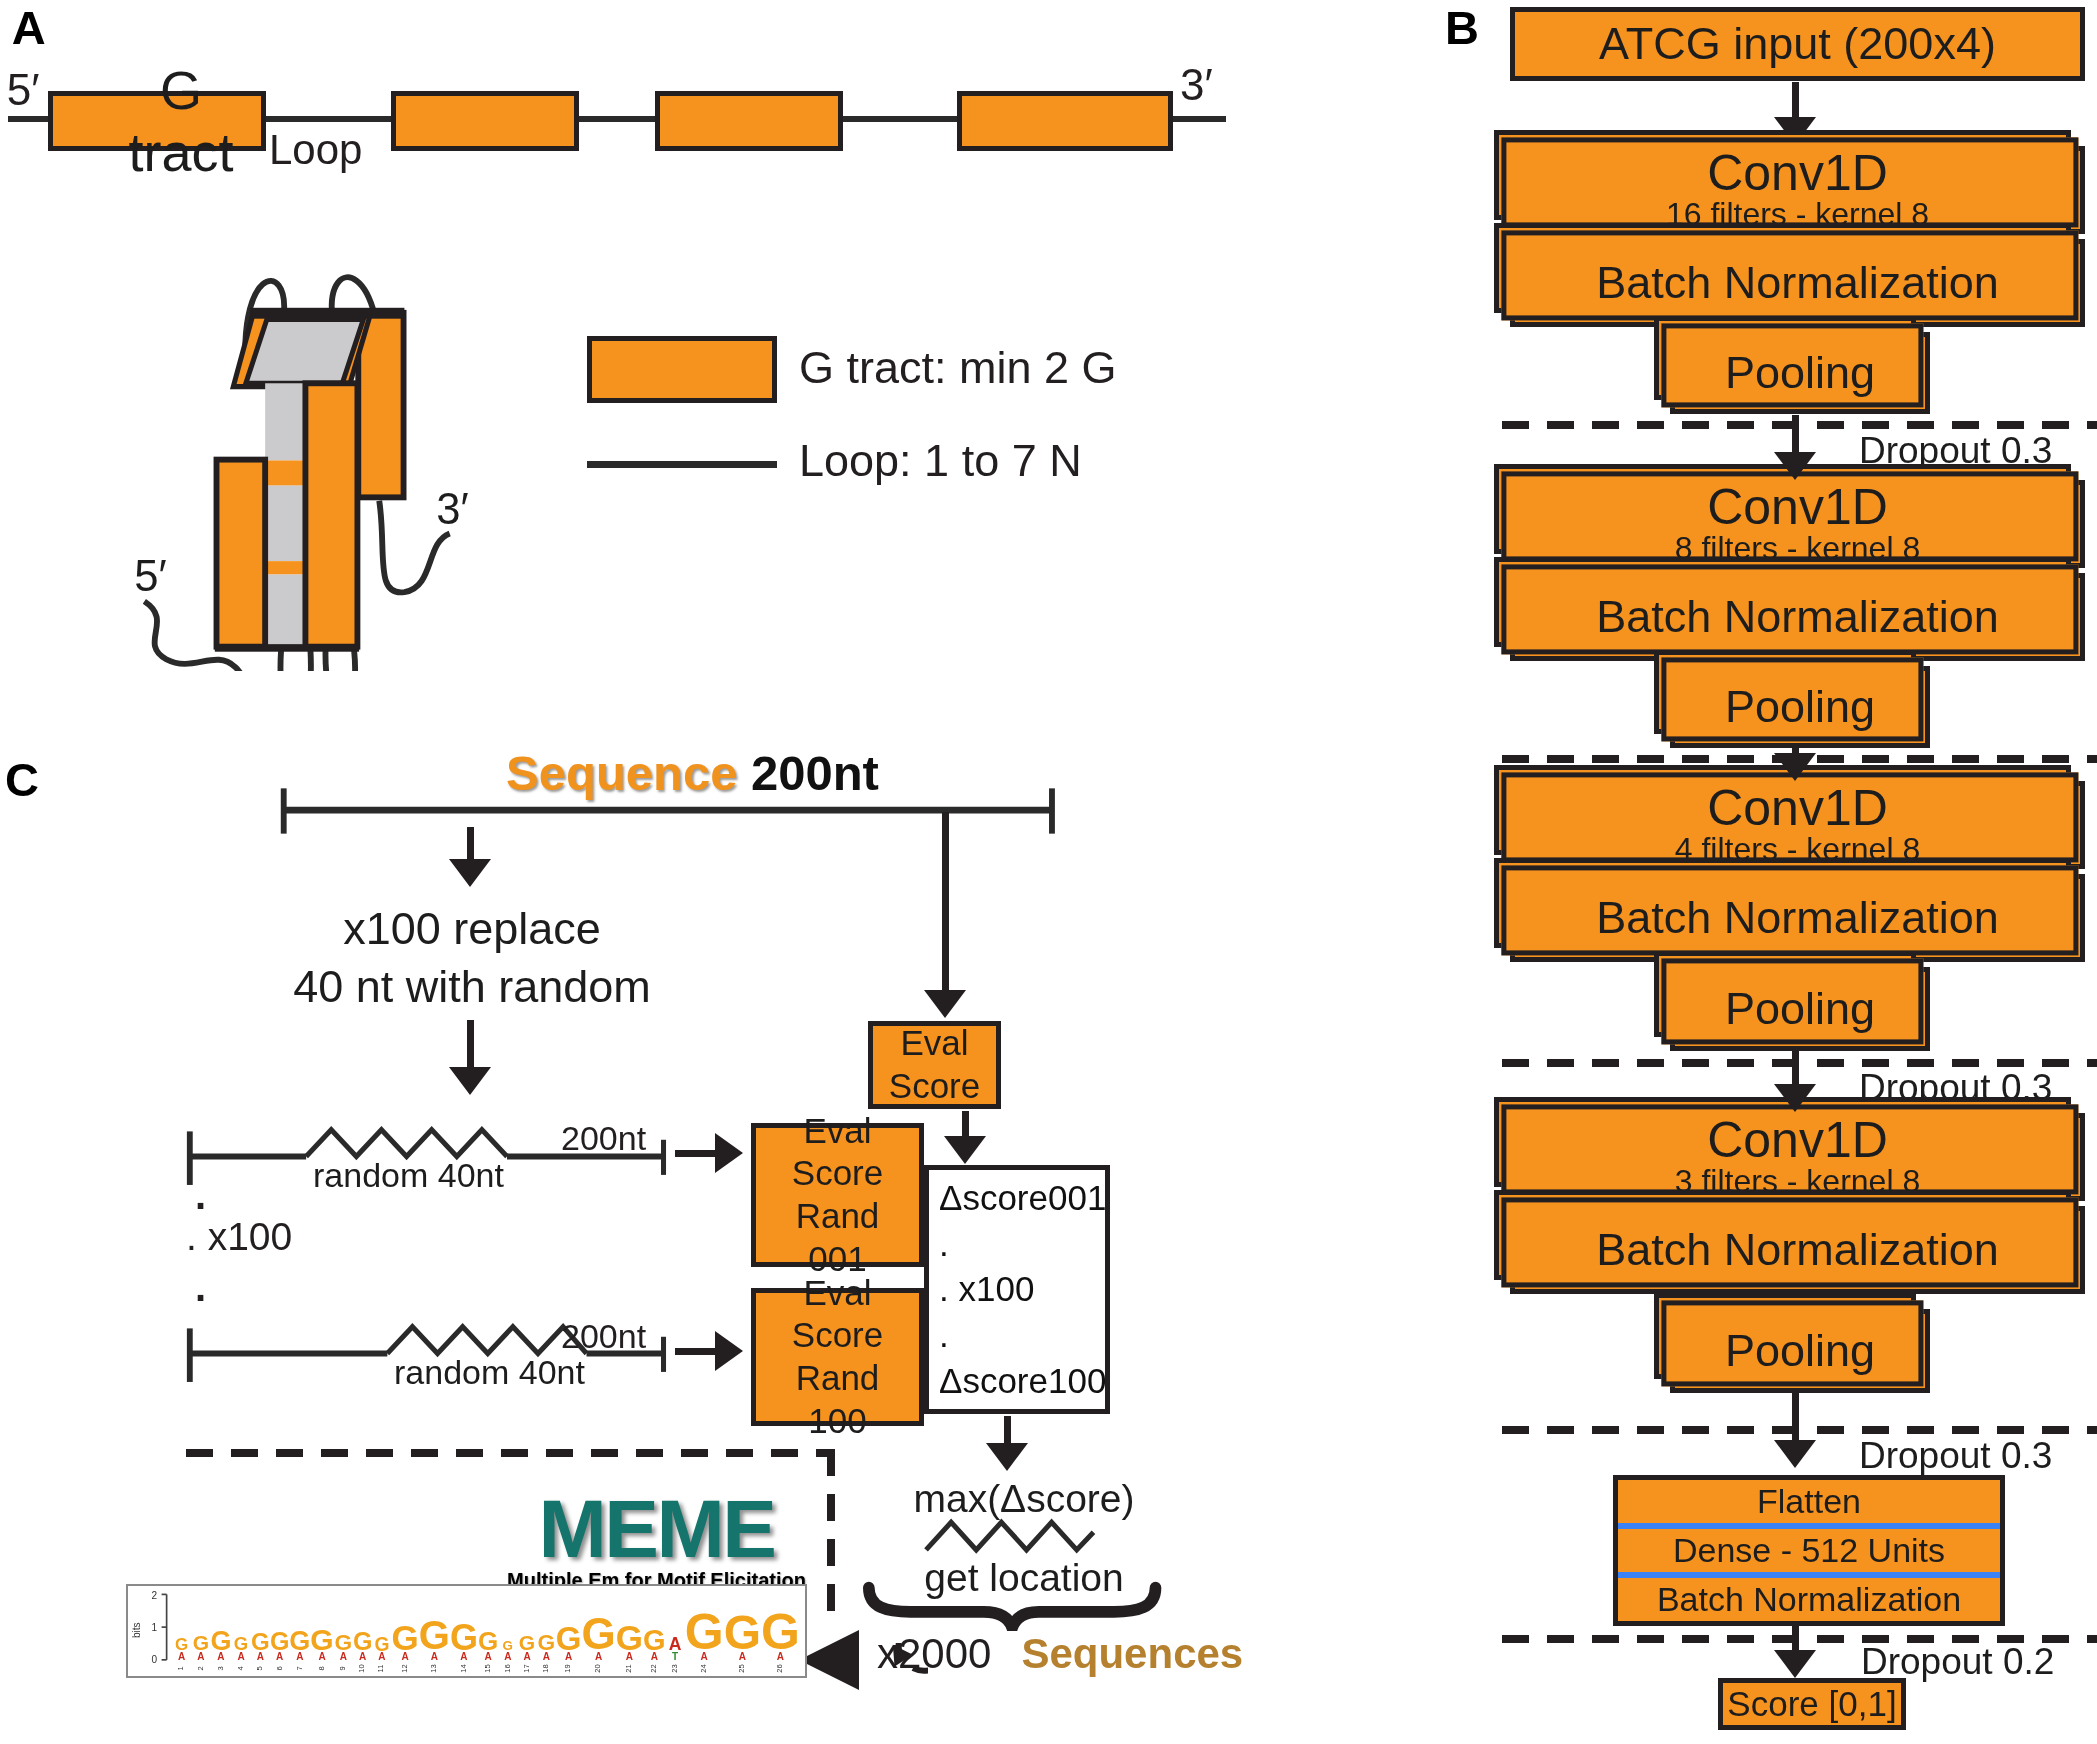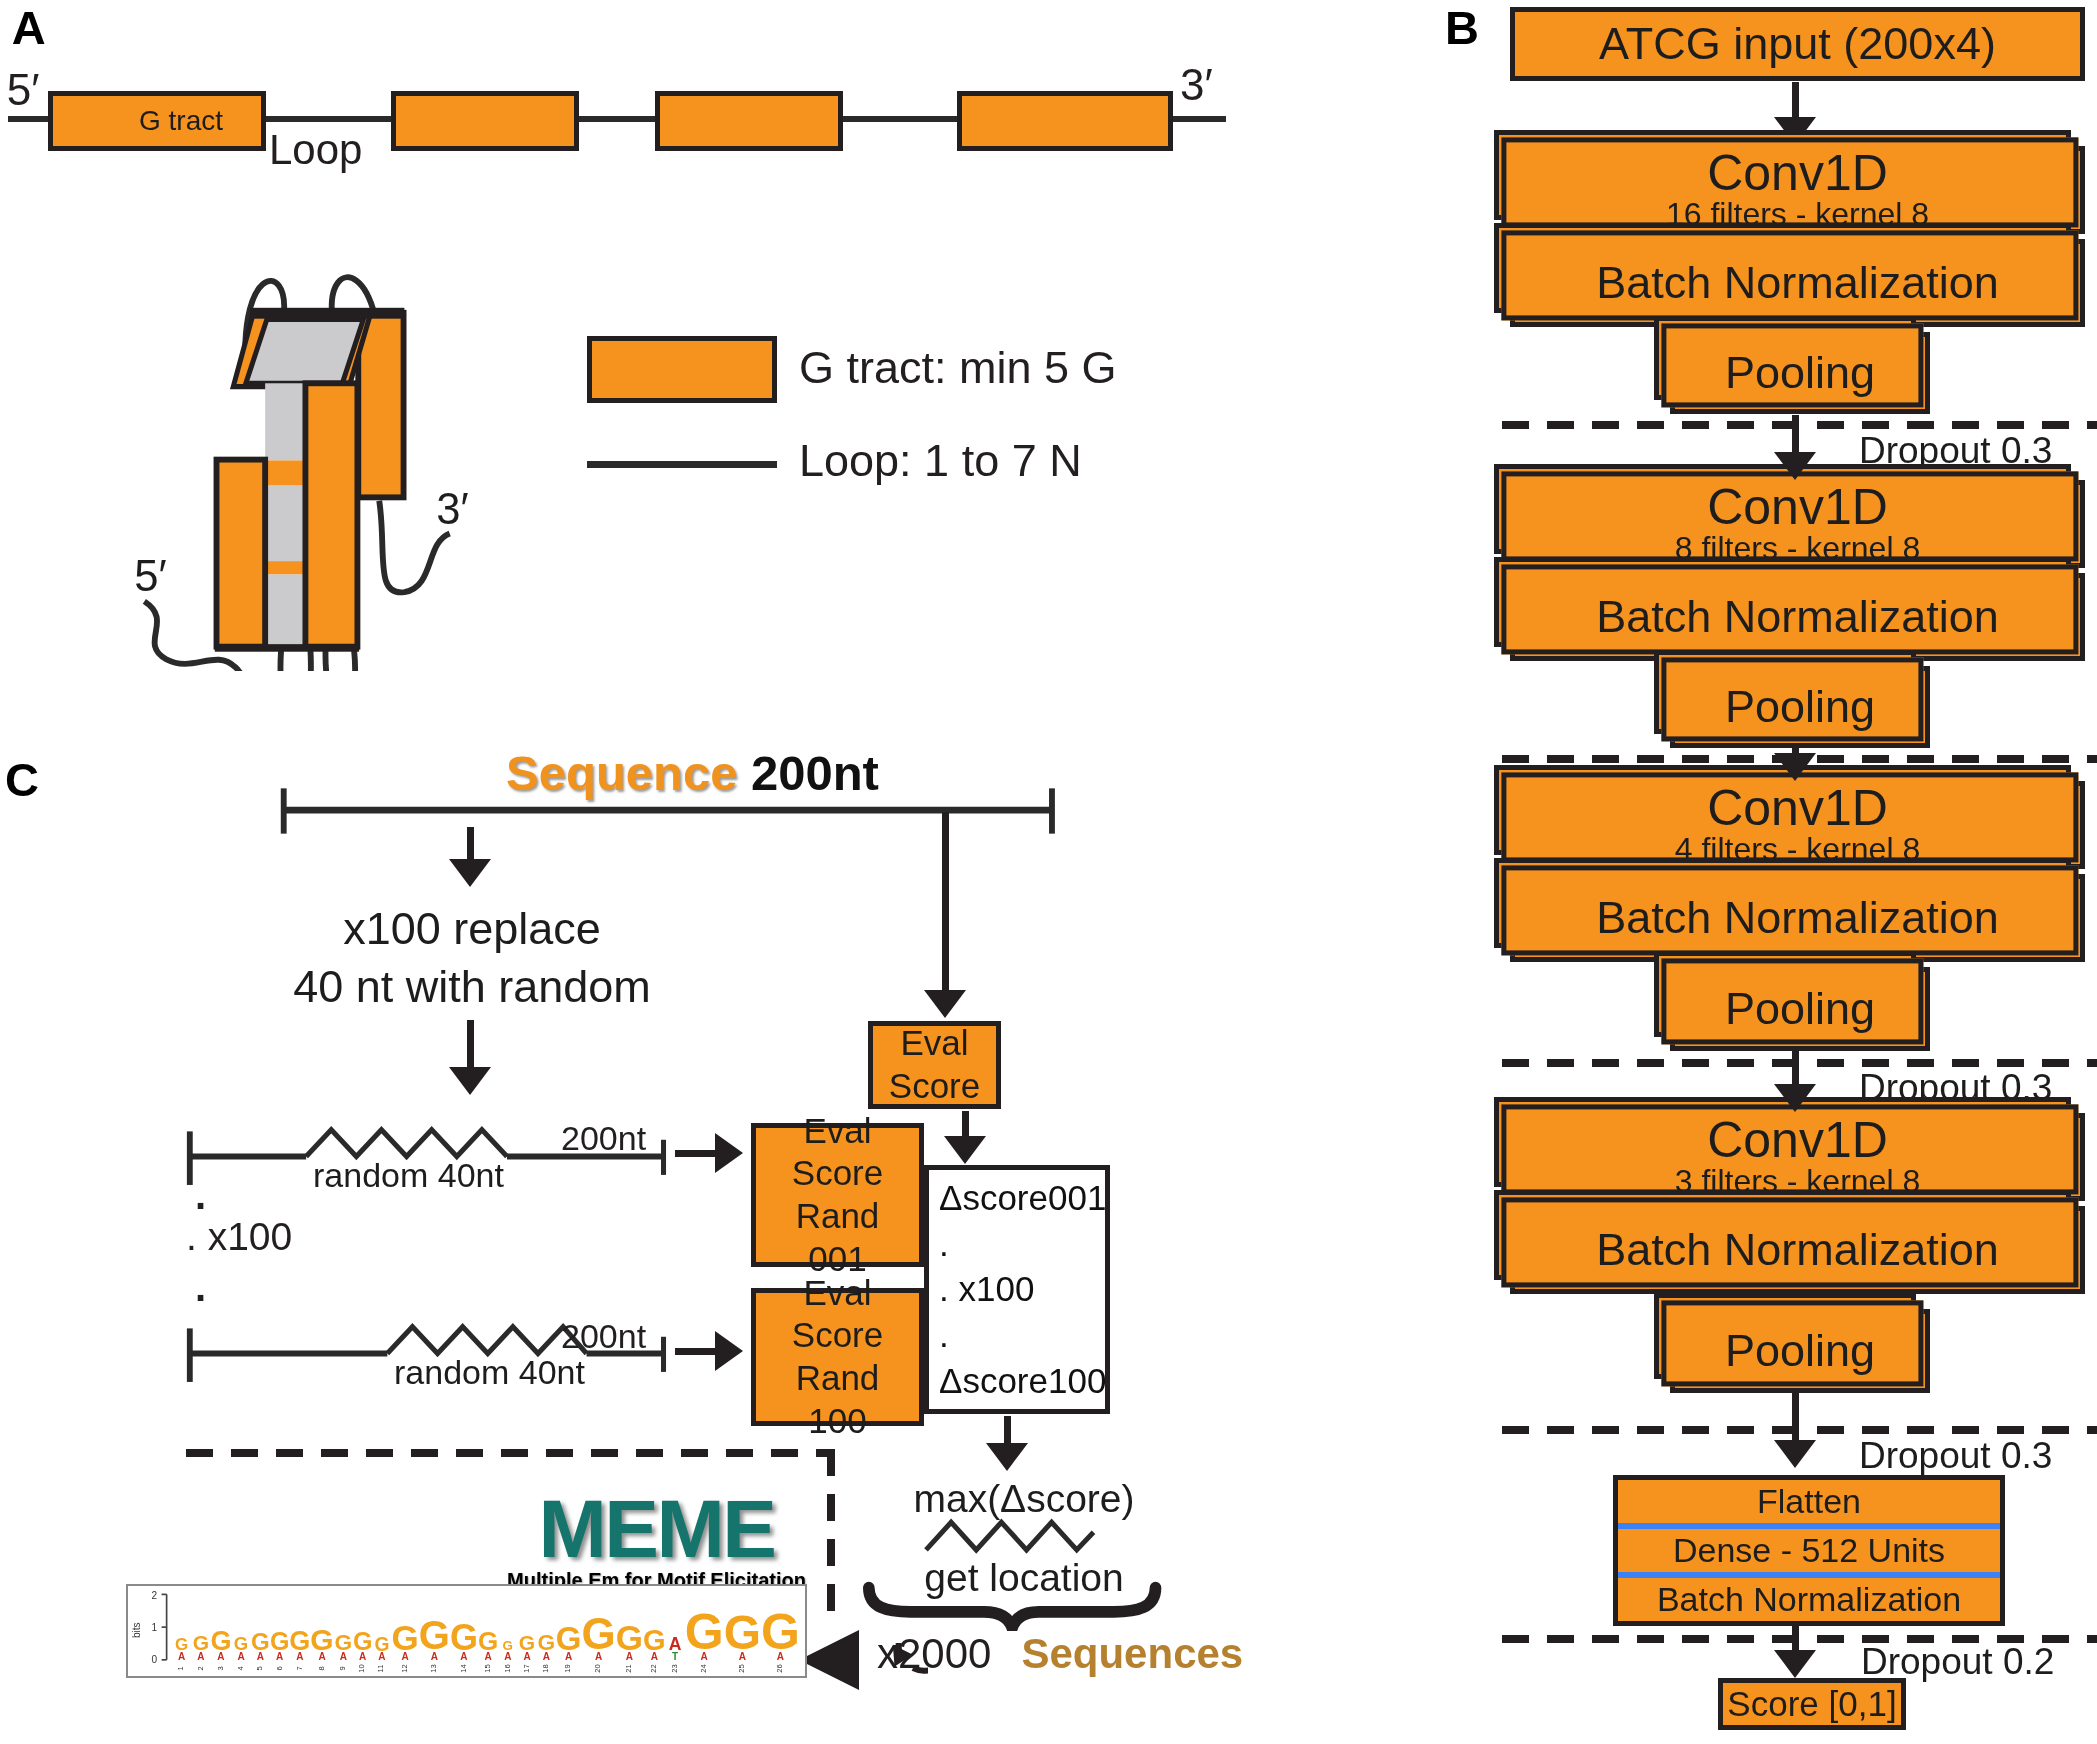--- a/index.html
+++ b/index.html
@@ -69,21 +69,21 @@
 <div class="canvas">
 
   <div class="abs panel-letter" style="left:11.7px;top:0px;">A</div>
 
   <div class="abs" style="left:6.7px;top:65px;font-size:44px;font-weight:500;">5′</div>
   <div class="abs" style="left:1180px;top:60px;font-size:44px;font-weight:500;">3′</div>
 
   <div class="hline" style="left:8.4px;top:116px;width:1218px;height:5.9px;"></div>
 
   <div class="obox" style="left:48px;top:91px;width:218px;height:60px;">
-    <span style="font-size:28px;font-weight:500;margin-left:48px;">G tract</span>
+    <span style="font-size:54px;font-weight:500;margin-left:48px;">G tract</span>
   </div>
   <div class="obox" style="left:391px;top:91px;width:188px;height:60px;"></div>
   <div class="obox" style="left:655px;top:91px;width:188px;height:60px;"></div>
   <div class="obox" style="left:957px;top:91px;width:216px;height:60px;"></div>
 
   <div class="abs" style="left:269px;top:126px;font-size:42px;font-weight:500;">Loop</div>
 
   <svg class="abs" style="left:109px;top:239px;" width="470" height="432" viewBox="0 0 560 515">
 
     <path d="M165,178 C148,32 216,22 208,92" fill="none" stroke="#2b2a2a" stroke-width="7"></path>
@@ -114,21 +114,21 @@
 
     <rect x="128" y="263" width="58" height="223" fill="#F6921E" stroke="#231F20" stroke-width="7"></rect>
 
     <rect x="126" y="483" width="172" height="9" fill="#231F20"></rect>
 
     <text x="30" y="420" font-size="52" font-weight="500" fill="#1d1d1d">5′</text>
     <text x="390" y="340" font-size="52" font-weight="500" fill="#1d1d1d">3′</text>
   </svg>
 
   <div class="obox" style="left:587px;top:336px;width:190px;height:67px;"></div>
-  <div class="abs" style="left:799px;top:342px;font-size:45px;font-weight:500;">G tract: min 5 G</div>
+  <div class="abs" style="left:799px;top:342px;font-size:45px;font-weight:500;">G tract: min 2 G</div>
   <div class="hline" style="left:587px;top:461px;width:190px;height:6.7px;"></div>
   <div class="abs" style="left:799px;top:435px;font-size:45px;font-weight:500;">Loop: 1 to 7 N</div>
 
   <div class="abs panel-letter" style="left:1445px;top:0px;">B</div>
 
   <div class="obox" style="left:1510px;top:6.7px;width:575px;height:74px;">
     <span class="box-label">ATCG input (200x4)</span>
   </div>
   <div class="varrow" style="left:1792px;top:82px;height:35px;"></div>
 

